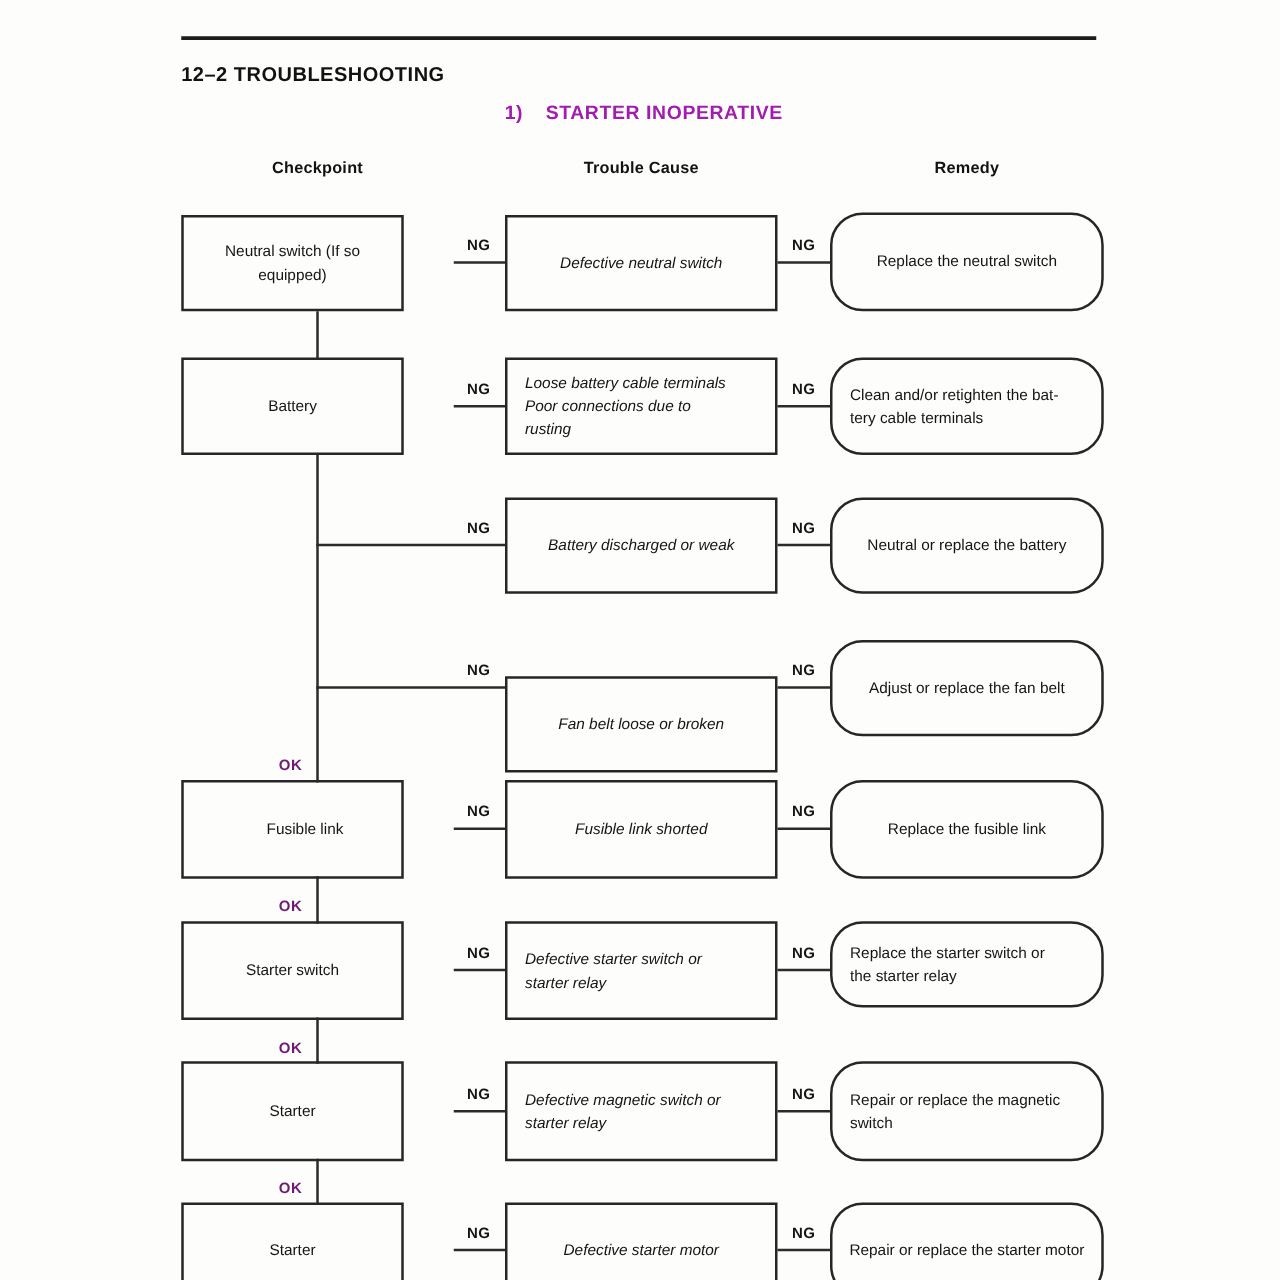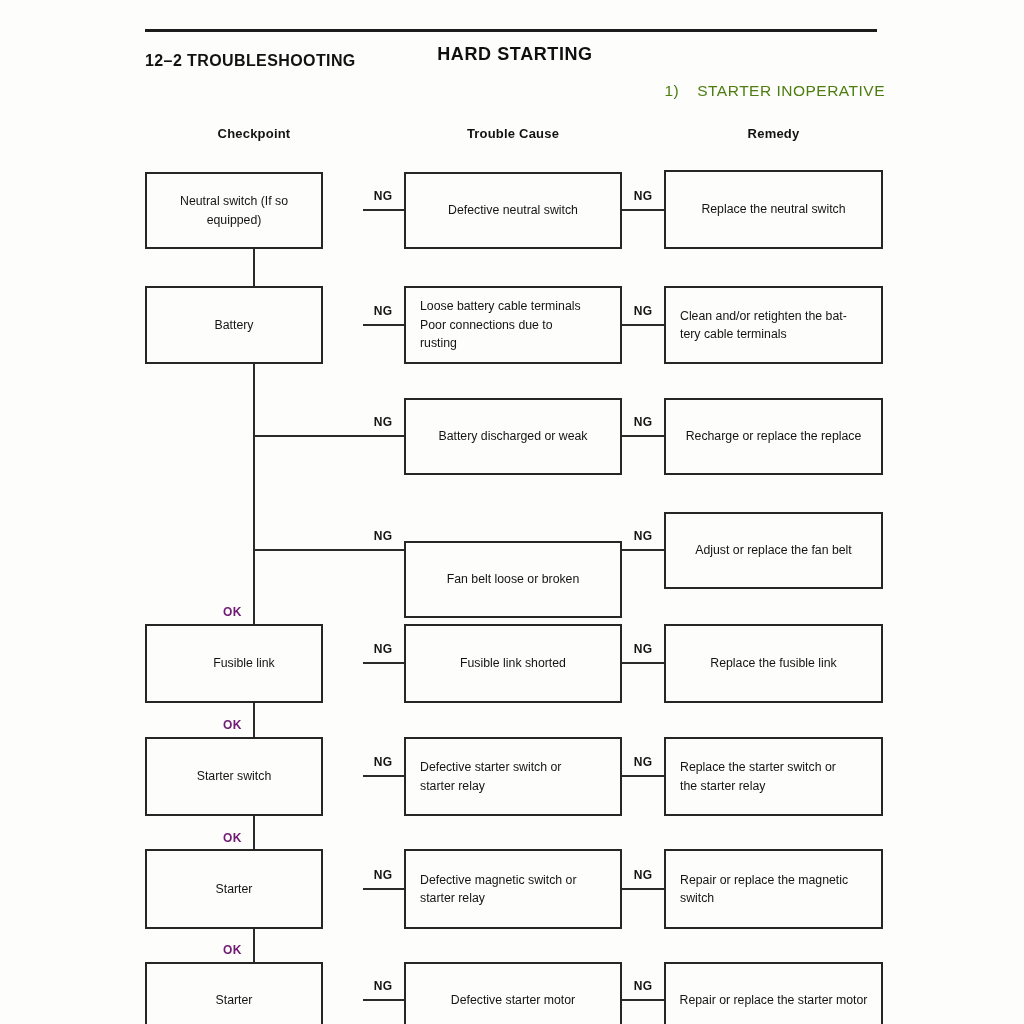--- a/index.html
+++ b/index.html
@@ -19,22 +19,22 @@
     margin-top:44px;
   }
   .header-rule{
     left:145px;top:29px;width:732px;height:3px;background:#1c1c1c;
   }
   .section-title{
     left:145px;top:44px;width:740px;text-align:center;
     font-size:18px;font-weight:bold;letter-spacing:.6px;color:#101010;
   }
   .item-title-wrap{
-    left:145px;top:82px;width:740px;text-align:right;
-    font-size:15.5px;font-weight:normal;letter-spacing:.5px;color:#4d7c0f;
+    left:145px;top:82px;width:740px;text-align:center;
+    font-size:15.5px;font-weight:bold;letter-spacing:.5px;color:#a21caf;
   }
   .item-number{margin-right:18px;}
   .col-header{
     top:126px;text-align:center;
     font-size:13px;font-weight:bold;color:#121212;letter-spacing:.2px;
   }
   .col-checkpoint{left:145px;width:218px;}
   .col-cause{left:404px;width:218px;}
   .col-remedy{left:664px;width:219px;}
 
@@ -44,22 +44,22 @@
     display:flex;align-items:center;justify-content:center;
     text-align:center;
     font-size:12.3px;line-height:1.5;color:#141414;
     white-space:pre-line;
     padding:0 4px;box-sizing:border-box;
   }
   .box.left{
     justify-content:flex-start;text-align:left;padding:0 28px 0 14px;
   }
   .bx-check{left:145px;width:178px;}
-  .bx-cause{left:404px;width:218px;}
-  .bx-remedy{left:664px;width:219px;}
+  .bx-cause{left:404px;width:218px;font-style:italic;}
+  .bx-remedy{left:664px;width:219px;border-radius:26px;}
 
   .hline{height:2px;background:#2b2b2b;}
   .vline{width:2px;background:#2b2b2b;left:253px;}
 
   .ng{
     width:30px;text-align:center;
     font-size:12px;font-weight:bold;color:#151515;letter-spacing:.3px;
   }
   .ng-l{left:368px;}
   .ng-r{left:628px;}
@@ -68,21 +68,20 @@
     font-size:12px;font-weight:bold;color:#701a75;letter-spacing:.5px;
   }
 </style>
 </head>
 <body>
 
 <div class="page">
 
   <div class="abs page-header">12–2  TROUBLESHOOTING</div>
   <div class="abs header-rule"></div>
-  <div class="abs section-title">HARD STARTING</div>
   <div class="abs item-title-wrap">
     <span class="item-number">1)</span><span>STARTER INOPERATIVE</span>
   </div>
 
   <div class="abs col-header col-checkpoint">Checkpoint</div>
   <div class="abs col-header col-cause">Trouble Cause</div>
   <div class="abs col-header col-remedy">Remedy</div>
 
   <div>
 
@@ -108,21 +107,21 @@
     <div class="abs hline" style="left:622px;top:324px;width:42px;"></div>
     <div class="abs ng ng-r" style="top:304px;">NG</div>
     <div class="abs box left bx-remedy" style="top:286px;height:78px;">Clean and/or retighten the bat-
 tery cable terminals</div>
 
     <div class="abs hline" style="left:253px;top:435px;width:151px;"></div>
     <div class="abs ng ng-l" style="top:415px;">NG</div>
     <div class="abs box bx-cause" style="top:398px;height:77px;">Battery discharged or weak</div>
     <div class="abs hline" style="left:622px;top:435px;width:42px;"></div>
     <div class="abs ng ng-r" style="top:415px;">NG</div>
-    <div class="abs box bx-remedy" style="top:398px;height:77px;">Recharge or replace the replace</div>
+    <div class="abs box bx-remedy" style="top:398px;height:77px;">Neutral or replace the battery</div>
 
     <div class="abs hline" style="left:253px;top:549px;width:151px;"></div>
     <div class="abs ng ng-l" style="top:529px;">NG</div>
     <div class="abs box bx-cause" style="top:512px;height:77px;margin-top:29px;">Fan belt loose or broken</div>
     <div class="abs hline" style="left:622px;top:549px;width:42px;"></div>
     <div class="abs ng ng-r" style="top:529px;">NG</div>
     <div class="abs box bx-remedy" style="top:512px;height:77px;">Adjust or replace the fan belt</div>
 
     <div class="abs ok" style="top:605px;">OK</div>
     <div class="abs box bx-check" style="top:624px;height:79px;padding-left:24px;">Fusible link</div>
@@ -134,21 +133,21 @@
     <div class="abs box bx-remedy" style="top:624px;height:79px;">Replace the fusible link</div>
 
     <div class="abs ok" style="top:718px;">OK</div>
     <div class="abs box bx-check" style="top:737px;height:79px;">Starter switch</div>
     <div class="abs hline" style="left:363px;top:775px;width:41px;"></div>
     <div class="abs ng ng-l" style="top:755px;">NG</div>
     <div class="abs box left bx-cause" style="top:737px;height:79px;">Defective starter switch or
 starter relay</div>
     <div class="abs hline" style="left:622px;top:775px;width:42px;"></div>
     <div class="abs ng ng-r" style="top:755px;">NG</div>
-    <div class="abs box left bx-remedy" style="top:737px;height:79px;">Replace the starter switch or
+    <div class="abs box left bx-remedy" style="top:737px;height:69px;">Replace the starter switch or
 the starter relay</div>
 
     <div class="abs ok" style="top:831px;">OK</div>
     <div class="abs box bx-check" style="top:849px;height:80px;">Starter</div>
     <div class="abs hline" style="left:363px;top:888px;width:41px;"></div>
     <div class="abs ng ng-l" style="top:868px;">NG</div>
     <div class="abs box left bx-cause" style="top:849px;height:80px;">Defective magnetic switch or
 starter relay</div>
     <div class="abs hline" style="left:622px;top:888px;width:42px;"></div>
     <div class="abs ng ng-r" style="top:868px;">NG</div>

